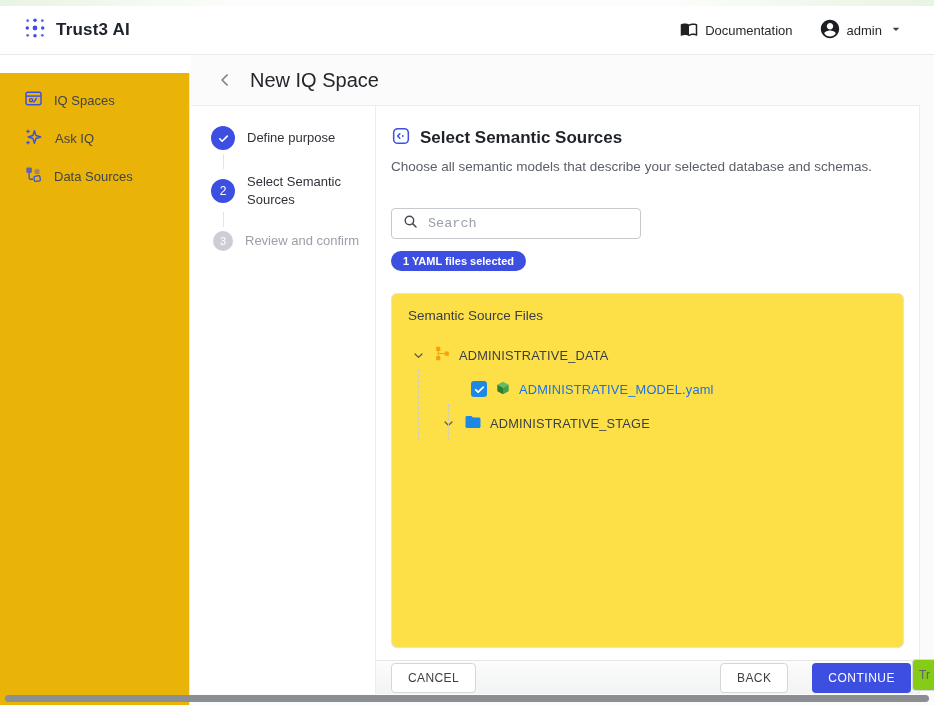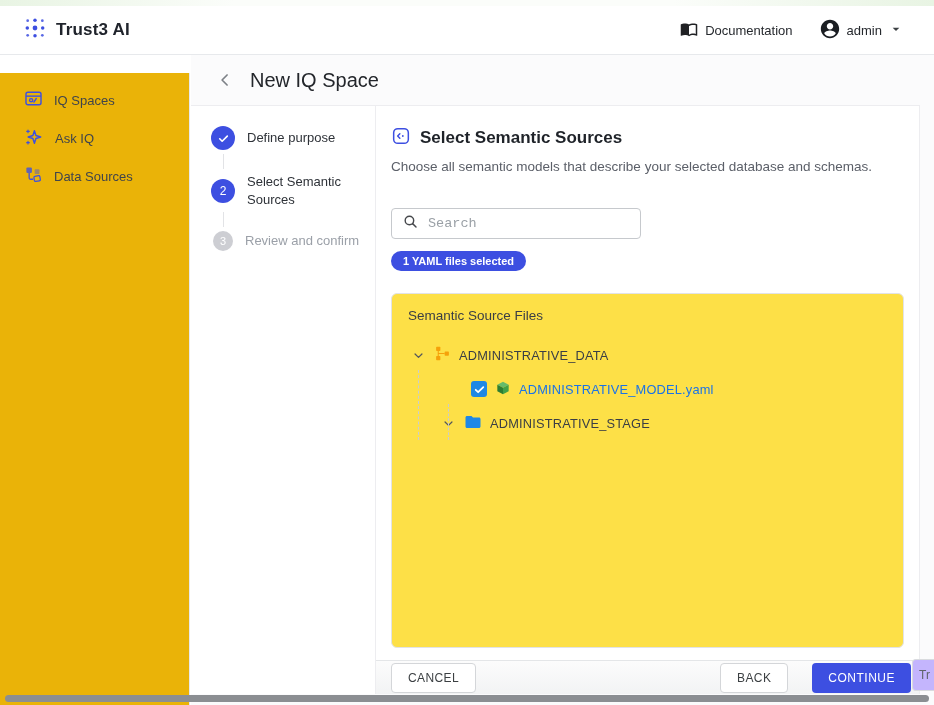--- a/index.html
+++ b/index.html
@@ -69,21 +69,21 @@
   
   .footer { position:absolute; left:0; right:0; bottom:0; height:34px;
     background:linear-gradient(#fcfcfc,#f2f3f4); border-top:1px solid #e4e6e8;
     display:flex; align-items:center; padding:0 8px 0 15px; }
   .btn { height:30px; border-radius:4px; font-size:12px; letter-spacing:.4px; padding:0 16px;
     display:flex; align-items:center; cursor:pointer; font-family:"Liberation Sans", sans-serif; }
   .btn-outline { background:#fff; border:1px solid #d4d6d9; color:#3c4043; }
   .btn-primary { background:#3d4fe1; border:none; color:#fff; font-weight:500; letter-spacing:.5px; }
   .footer .right { margin-left:auto; display:flex; gap:24px; }
   .tr-chip { position:absolute; right:0; top:659px; width:22px; height:32px;
-    background:#c4b5fd; border:1px solid #d9dbde; border-right:none;
+    background:#84cc16; border:1px solid #d9dbde; border-right:none;
     border-radius:4px 0 0 4px; display:flex; align-items:center; padding-left:6px;
     font-size:12px; color:#5f6368; overflow:hidden; cursor:pointer; z-index:5; }
   .hscroll-thumb { position:absolute; left:5px; bottom:3px; width:924px; height:7px;
     background:#8b8e92; border-radius:4px; z-index:6; cursor:pointer; }
 </style>
 </head>
 <body>
 
 <div class="top-strip"></div>
 

